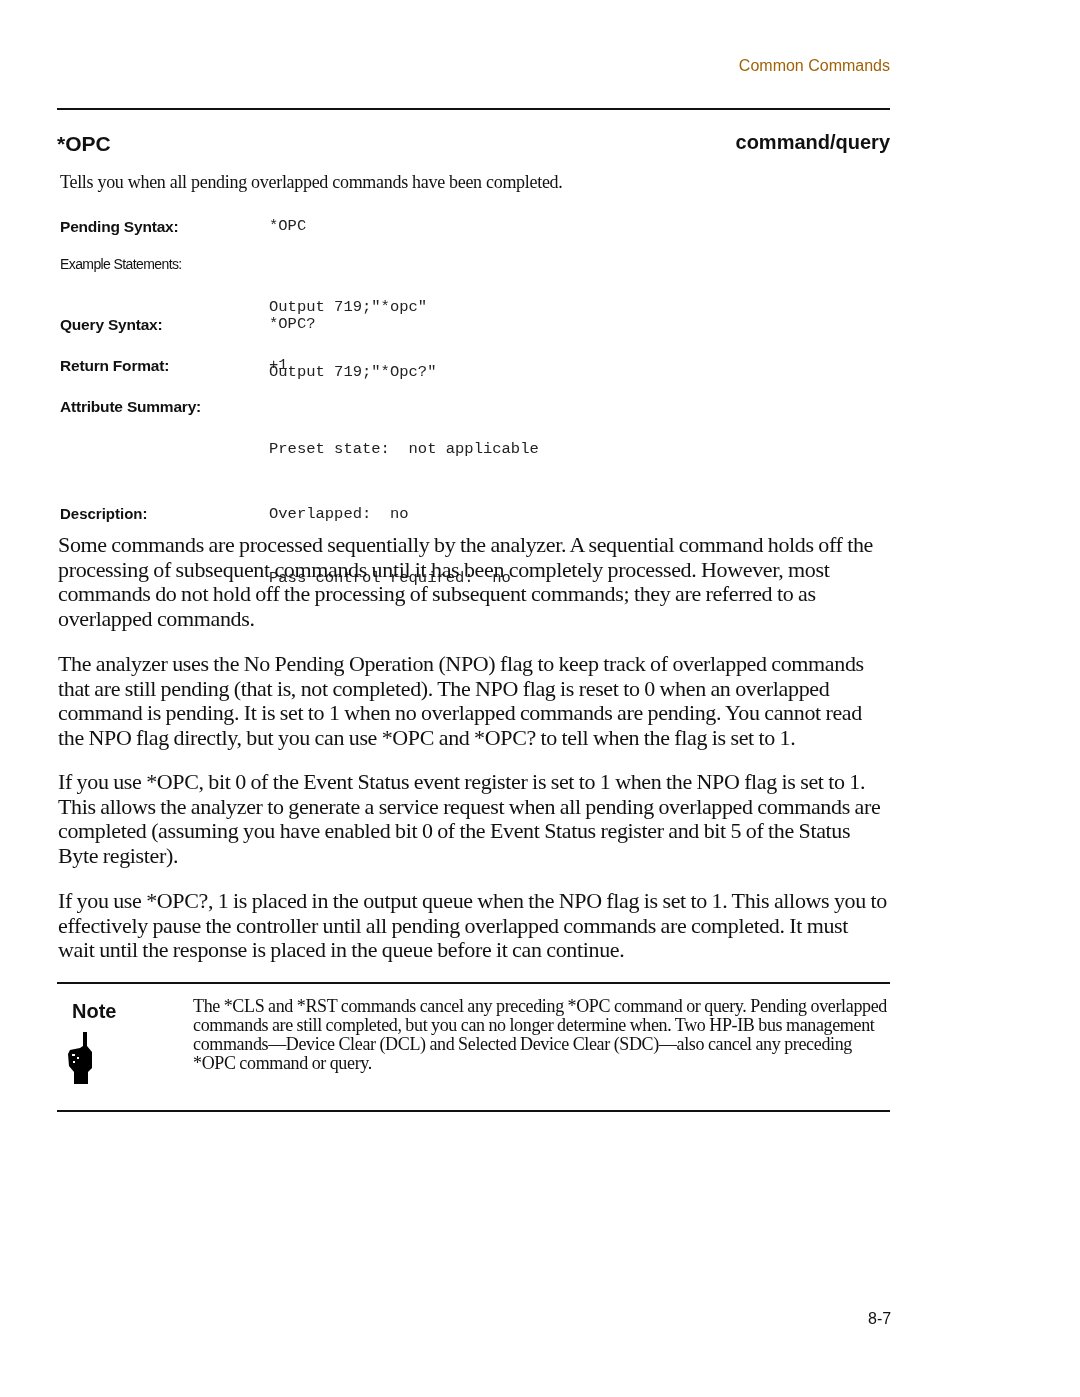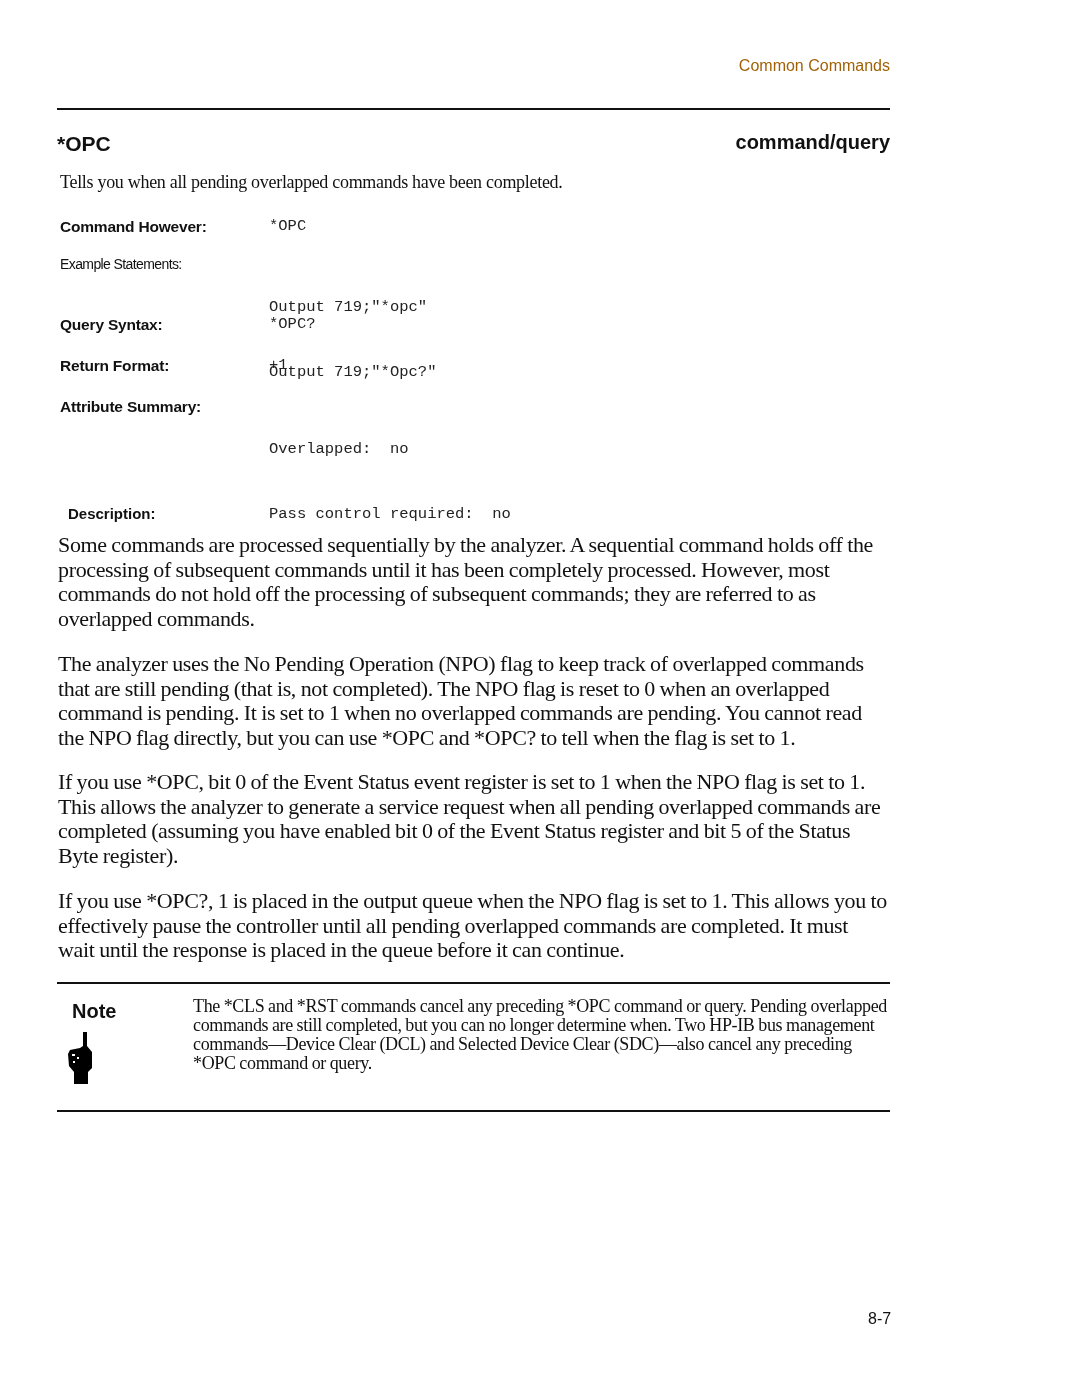--- a/index.html
+++ b/index.html
@@ -14,21 +14,21 @@
 
     .title { left: 57px; top: 132px; font-family: "Liberation Sans", sans-serif; font-weight: bold; font-size: 21px; }
     .type-label { right: 190px; top: 131px; font-family: "Liberation Sans", sans-serif; font-weight: bold; font-size: 20px; }
 
     .summary { left: 60px; top: 172px; font-size: 18px; letter-spacing: -0.3px; }
 
     .field-label { left: 60px; font-family: "Liberation Sans", sans-serif; font-weight: bold; font-size: 15.5px; letter-spacing: -0.2px; }
     .field-label.light { font-weight: normal; font-size: 14px; letter-spacing: -0.6px; }
     .field-value { left: 269px; font-family: "Liberation Mono", monospace; font-size: 15.5px; line-height: 21.5px; white-space: pre; color: #222; }
 
-    .desc-label { left: 60px; top: 505px; font-family: "Liberation Sans", sans-serif; font-weight: bold; font-size: 15px; margin-left: 8px; }
+    .desc-label { left: 60px; top: 505px; font-family: "Liberation Sans", sans-serif; font-weight: bold; font-size: 15px; }
 
     .para { left: 58px; width: 830px; font-size: 22px; line-height: 24.5px; letter-spacing: -0.35px; word-spacing: -0.5px; }
 
     .rule-note-top { left: 57px; top: 982px; width: 833px; }
     .rule-note-bottom { left: 57px; top: 1110px; width: 833px; }
     .note-label { left: 72px; top: 1000px; font-family: Liberation Sans, sans-serif; font-weight: bold; font-size: 20px; }
     .note-icon { left: 64px; top: 1032px; width: 34px; height: 52px; }
     .note-text { left: 193px; top: 997px; width: 700px; font-size: 18px; line-height: 19px; letter-spacing: -0.35px; word-spacing: -0.4px; }
 
     .page-number { left: 868px; top: 1310px; font-family: "Liberation Sans", sans-serif; font-size: 16px; }
@@ -36,37 +36,38 @@
 </head>
 <body>
 
 <div class="abs running-head">Common Commands</div>
 <div class="abs rule rule-top"></div>
 
 <div class="abs title">*OPC</div>
 <div class="abs type-label">command/query</div>
 <div class="abs summary">Tells you when all pending overlapped commands have been completed.</div>
 
-<div class="abs field-label" style="top:218px">Command However:</div>
+<div class="abs field-label" style="top:218px">Pending Syntax:</div>
 <div class="abs field-value" style="top:216px">*OPC</div>
 
 <div class="abs field-label light" style="top:256px">Example Statements:</div>
 <div class="abs field-value" style="top:254px">
   <div>Output 719;"*opc"</div>
   <div>Output 719;"*Opc?"</div>
 </div>
 
 <div class="abs field-label" style="top:316px">Query Syntax:</div>
 <div class="abs field-value" style="top:314px">*OPC?</div>
 
 <div class="abs field-label" style="top:357px">Return Format:</div>
 <div class="abs field-value" style="top:355px">+1</div>
 
 <div class="abs field-label" style="top:398px">Attribute Summary:</div>
 <div class="abs field-value" style="top:396px">
+  <div>Preset state:  not applicable</div>
   <div>Overlapped:  no</div>
   <div>Pass control required:  no</div>
 </div>
 
 <div class="abs desc-label">Description:</div>
 
 <p class="abs para" style="top:533px">Some commands are processed sequentially by the analyzer.  A sequential command holds off the processing of subsequent commands until it has been completely processed.  However, most commands do not hold off the processing of subsequent commands; they are referred to as overlapped commands.</p>
 <p class="abs para" style="top:652px">The analyzer uses the No Pending Operation (NPO) flag to keep track of overlapped commands that are still pending (that is, not completed).  The NPO flag is reset to 0 when an overlapped command is pending.  It is set to 1 when no overlapped commands are pending.  You cannot read the NPO flag directly, but you can use *OPC and *OPC? to tell when the flag is set to 1.</p>
 <p class="abs para" style="top:770px">If you use *OPC, bit 0 of the Event Status event register is set to 1 when the NPO flag is set to 1. This allows the analyzer to generate a service request when all pending overlapped commands are completed (assuming you have enabled bit 0 of the Event Status register and bit 5 of the Status Byte register).</p>
 <p class="abs para" style="top:889px">If you use *OPC?, 1 is placed in the output queue when the NPO flag is set to 1.  This allows you to effectively pause the controller until all pending overlapped commands are completed.  It must wait until the response is placed in the queue before it can continue.</p>

